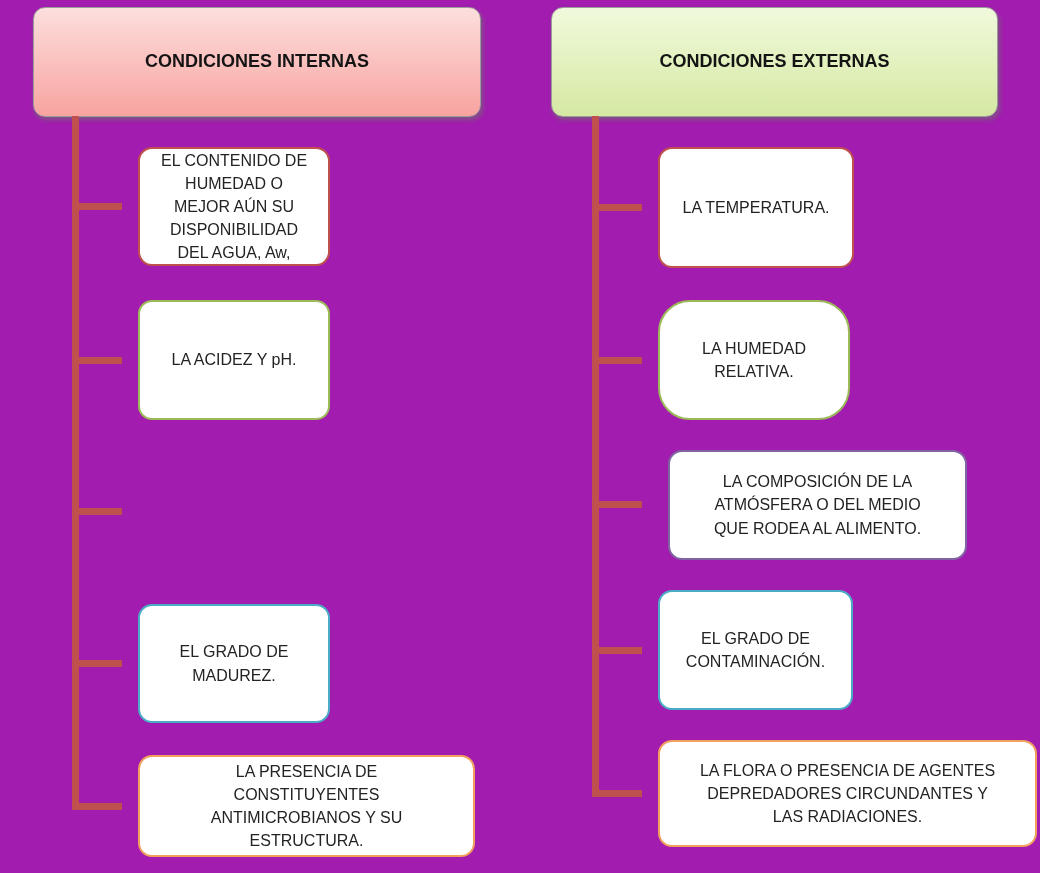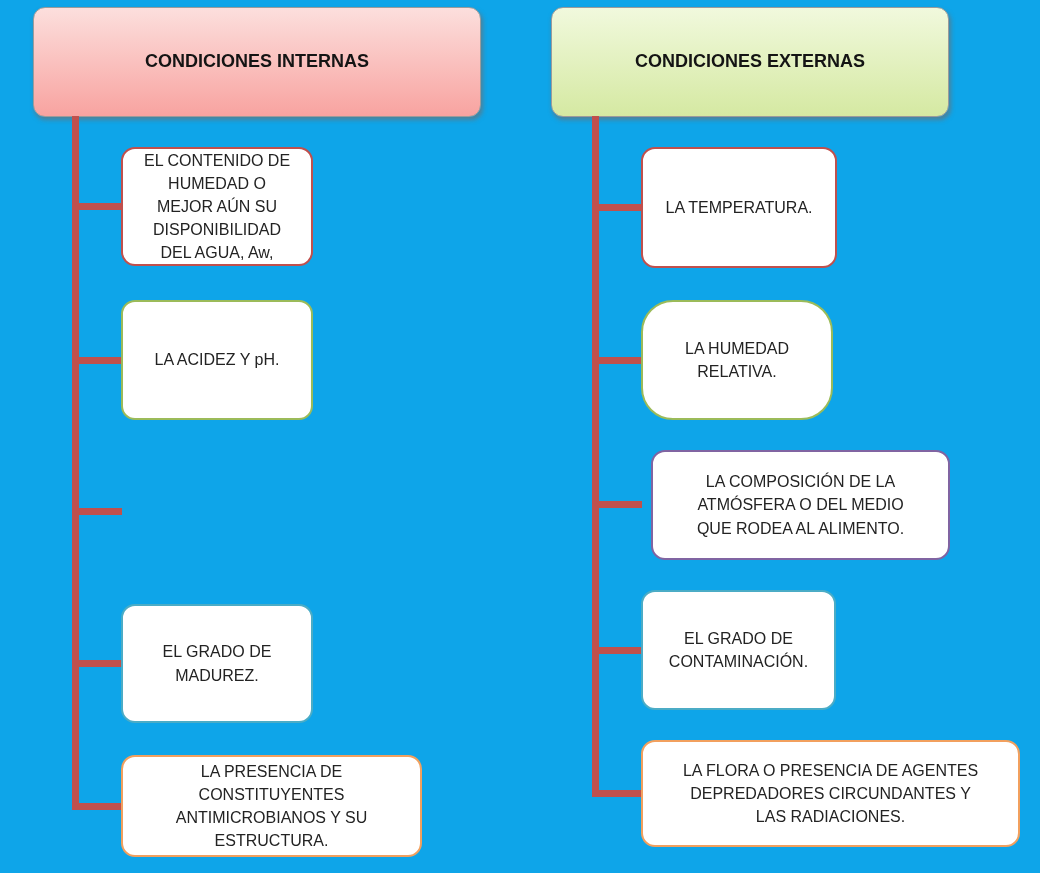--- a/index.html
+++ b/index.html
@@ -1,44 +1,44 @@
 <!DOCTYPE html>
 <html><head>
 <meta charset="utf-8">
 <style>
   html,body{margin:0;padding:0;background:#ffffff;}
   .canvas{
-    position:relative;width:1040px;height:873px;background:#0ea5e9;
+    position:relative;width:1040px;height:873px;background:#a21caf;
     font-family:"Liberation Sans",sans-serif;overflow:hidden;
   }
   .canvas *{box-sizing:border-box;}
   .header{
     position:absolute;display:flex;align-items:center;justify-content:center;
     text-align:center;font-size:18px;line-height:1.55;color:#141414;
     border:1px solid #9b9b9b;border-radius:12px;padding:8px 12px;
     box-shadow:1.5px 3px 4px rgba(110,110,110,0.65);
     white-space:pre-line;
   }
   .header .bold{font-weight:bold;}
   .hdr-left{left:33px;top:7px;width:448px;height:110px;
     background:linear-gradient(180deg,#fcdfdd 0%,#f8a3a0 100%);}
-  .hdr-right{left:551px;top:7px;width:398px;height:110px;
+  .hdr-right{left:551px;top:7px;width:447px;height:110px;
     background:linear-gradient(180deg,#f1f9dd 0%,#d5e9a2 100%);}
   .item{
     position:absolute;display:flex;align-items:center;justify-content:center;
     text-align:center;font-size:16px;line-height:1.45;color:#232323;
     background:#ffffff;border:2px solid #888888;border-radius:14px;
-    padding:12px 10px;white-space:pre-line;
+    padding:12px 10px;white-space:pre-line;margin-left:17px;
   }
   
   .li1{left:121px;top:147px;width:192px;height:119px;}
   .li2{left:121px;top:300px;width:192px;height:120px;}
   .li3{left:121px;top:452px;width:192px;height:118px;}
   .li4{left:121px;top:604px;width:192px;height:119px;}
-  .li5{left:121px;top:755px;width:301px;height:102px;}
+  .li5{left:121px;top:755px;width:337px;height:102px;}
   
   .ri1{left:641px;top:147px;width:196px;height:121px;text-align:right;}
   .ri2{left:641px;top:300px;width:192px;height:120px;border-radius:32px;}
   .ri3{left:651px;top:450px;width:299px;height:110px;}
   .ri4{left:641px;top:590px;width:195px;height:120px;}
   .ri5{left:641px;top:740px;width:379px;height:107px;}
   
   .conn{position:absolute;background:#c0504d;}
   .vl-left{left:72px;top:116px;width:7px;height:694px;}
   .vl-right{left:592px;top:116px;width:7px;height:681px;}

